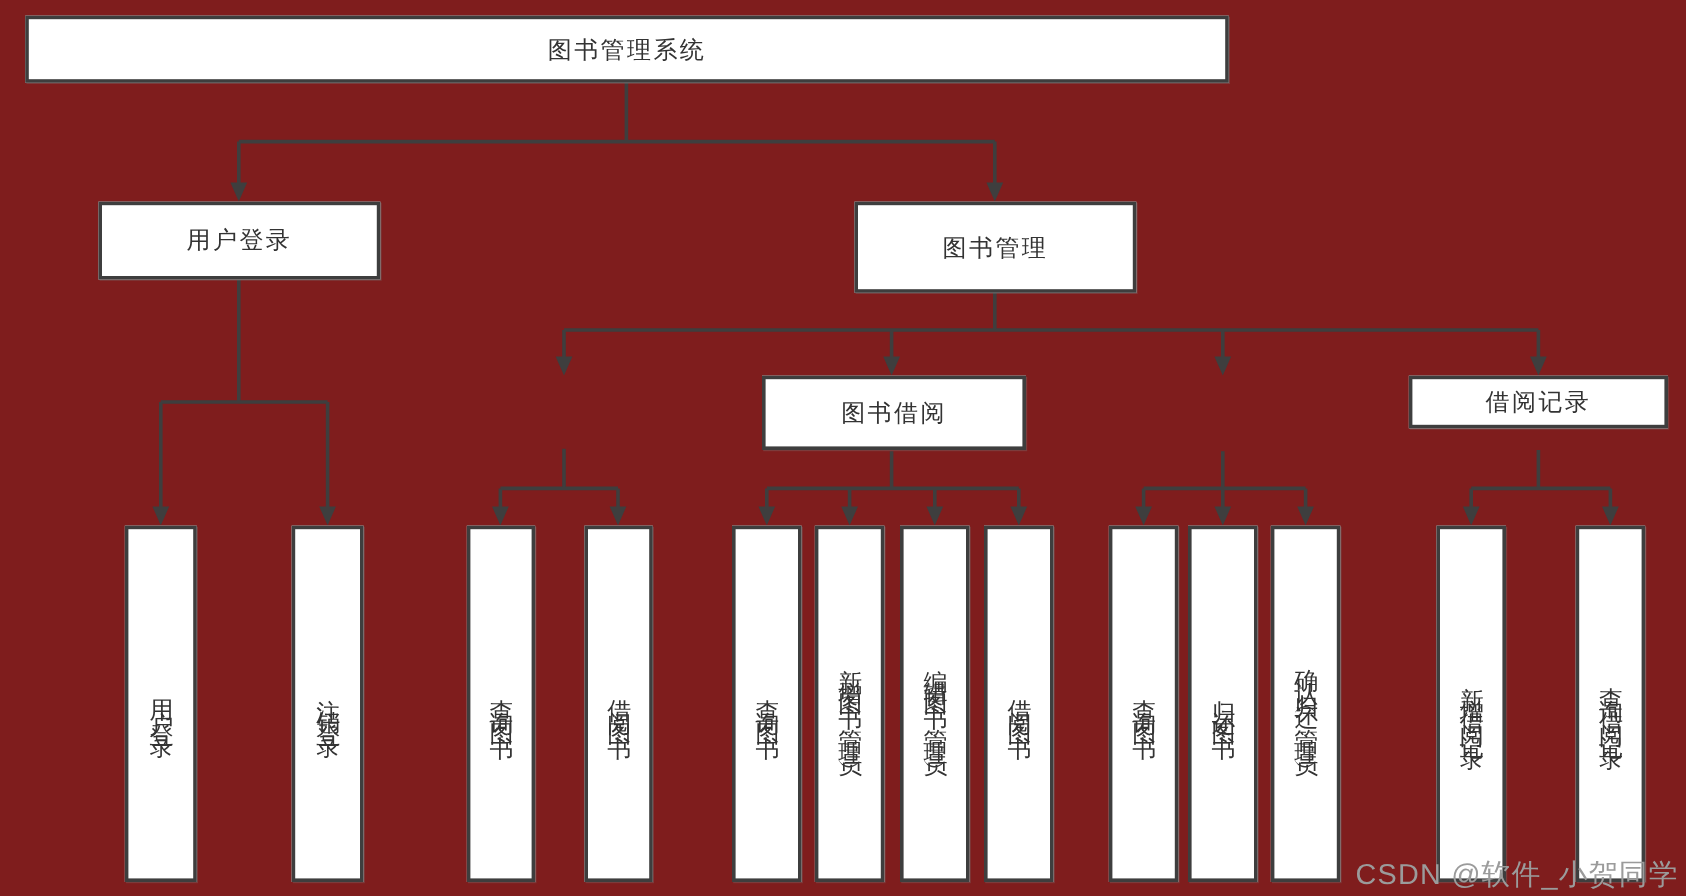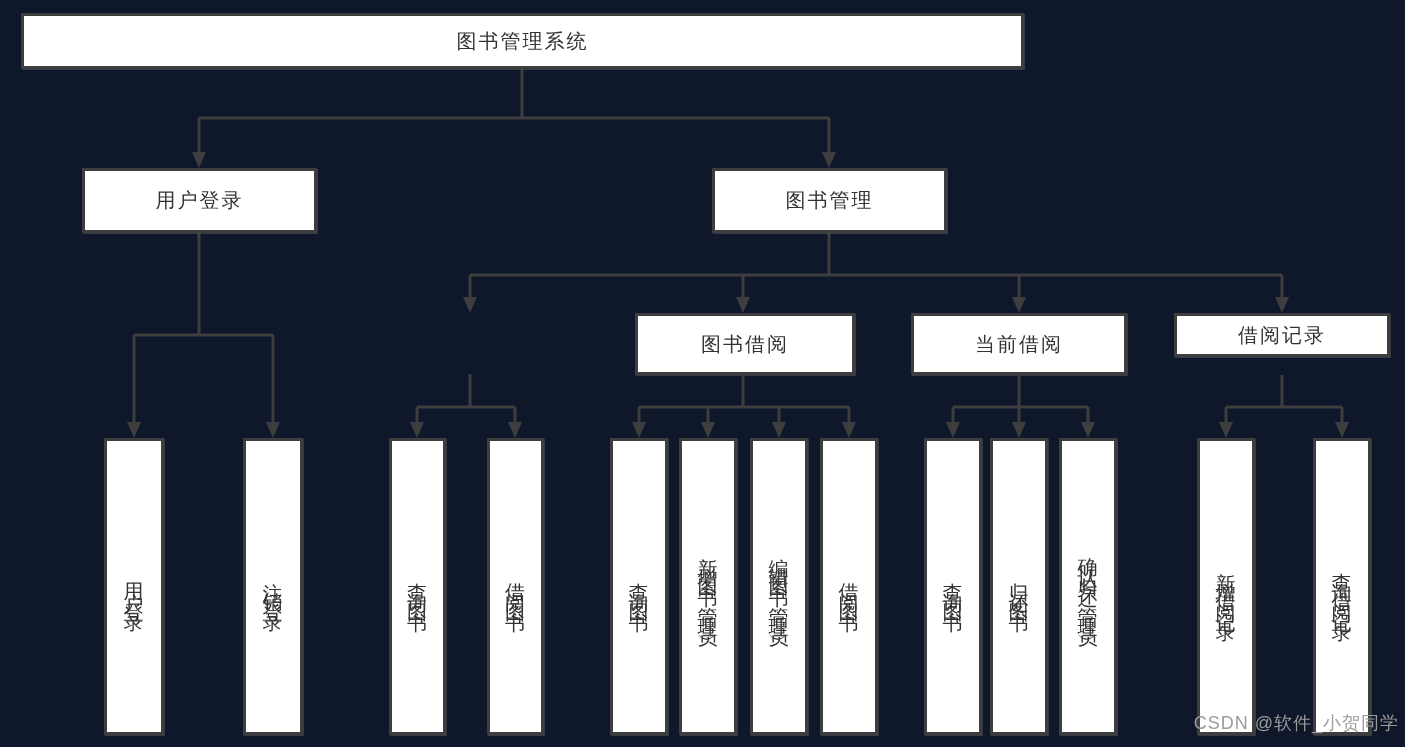--- a/index.html
+++ b/index.html
@@ -1,19 +1,19 @@
 <!DOCTYPE html>
 <html><head>
 <meta charset="utf-8">
 <style>
   html,body{margin:0;padding:0;background:#ffffff;}
   #canvas{
     position:relative;
     width:1405px;height:747px;
-    background:#0f172a;
+    background:#7f1d1d;
     font-family:"Liberation Sans","DejaVu Sans",sans-serif;
     overflow:hidden;
   }
   svg.connectors{position:absolute;left:0;top:0;z-index:1;}
   .box{
     position:absolute;
     background:#ffffff;
     border:3px solid #3e3e3e;
     display:flex;align-items:center;justify-content:center;
     color:#333333;
@@ -25,23 +25,23 @@
   .leaf .lbl{
     writing-mode:vertical-rl;
     text-orientation:mixed;
     letter-spacing:10px;
     font-size:20px;
     white-space:nowrap;
     line-height:1;
   }
   .watermark{
     position:absolute;
-    right:6px;bottom:12px;
+    right:6px;bottom:2px;
     z-index:3;
-    font-size:18px;
+    font-size:24px;
     color:#9b9b9b;
     letter-spacing:1px;
     white-space:nowrap;
   }
 </style>
 </head>
 <body>
 
 <div id="canvas">
 
@@ -85,29 +85,26 @@
     </g>
   </svg>
 
   <div class="box" style="left:21px;top:13px;width:1003px;height:56px">
     <span class="lbl">图书管理系统</span>
   </div>
 
   <div class="box" style="left:82px;top:168px;width:235px;height:65px">
     <span class="lbl">用户登录</span>
   </div>
-  <div class="box" style="left:712px;top:168px;width:235px;height:65px">
+  <div class="box" style="left:712px;top:168px;width:235px;height:76px">
     <span class="lbl">图书管理</span>
   </div>
 
   <div class="box" style="left:635px;top:313px;width:220px;height:62px">
     <span class="lbl">图书借阅</span>
-  </div>
-  <div class="box" style="left:911px;top:313px;width:216px;height:62px">
-    <span class="lbl">当前借阅</span>
   </div>
   <div class="box" style="left:1174px;top:313px;width:216px;height:44px">
     <span class="lbl">借阅记录</span>
   </div>
 
   <div class="box leaf" style="left:104px;top:438px;width:60px;height:297px">
     <span class="lbl">用户登录</span>
   </div>
   <div class="box leaf" style="left:243px;top:438px;width:60px;height:297px">
     <span class="lbl">注销登录</span>

